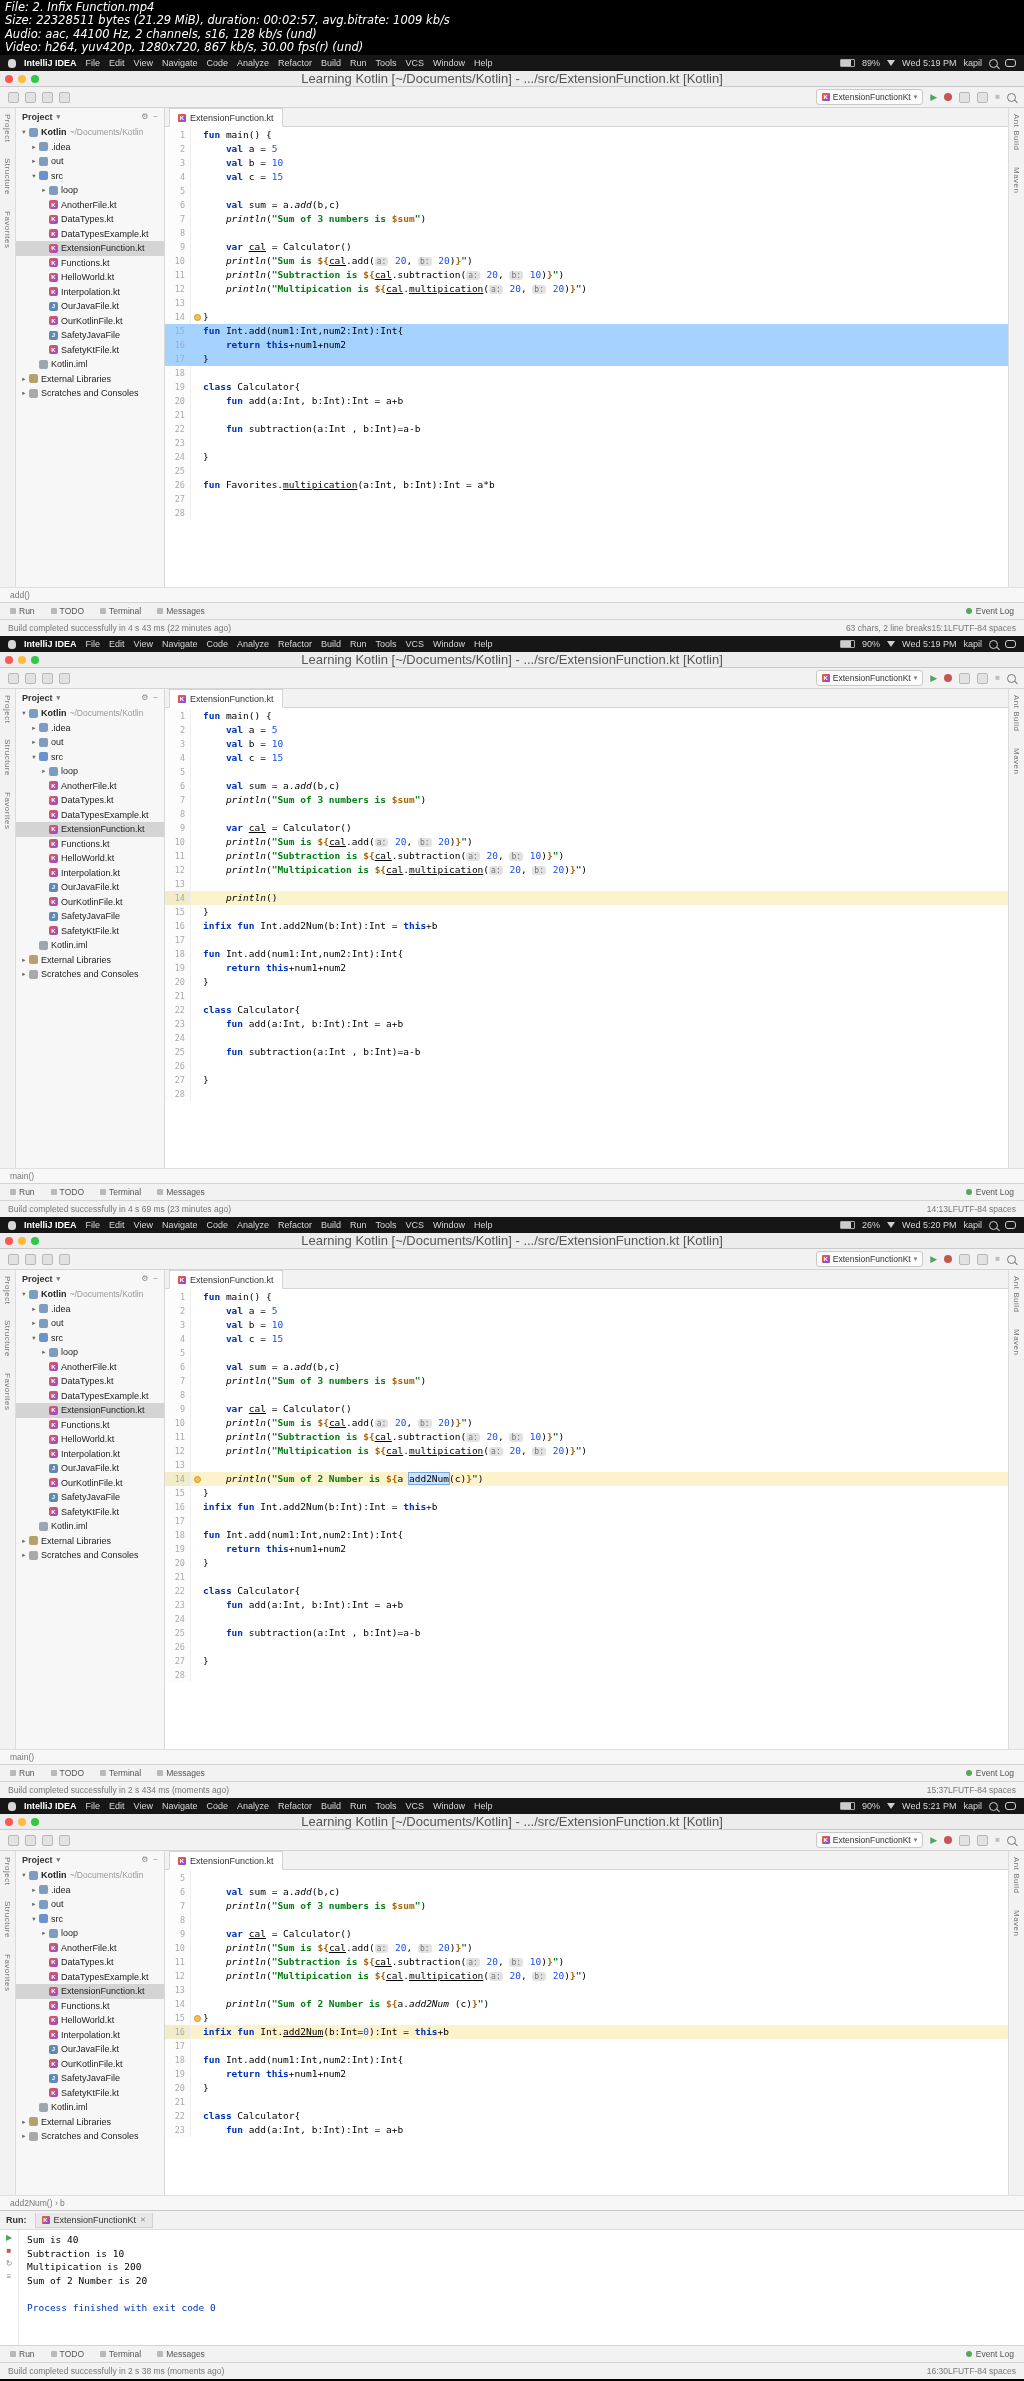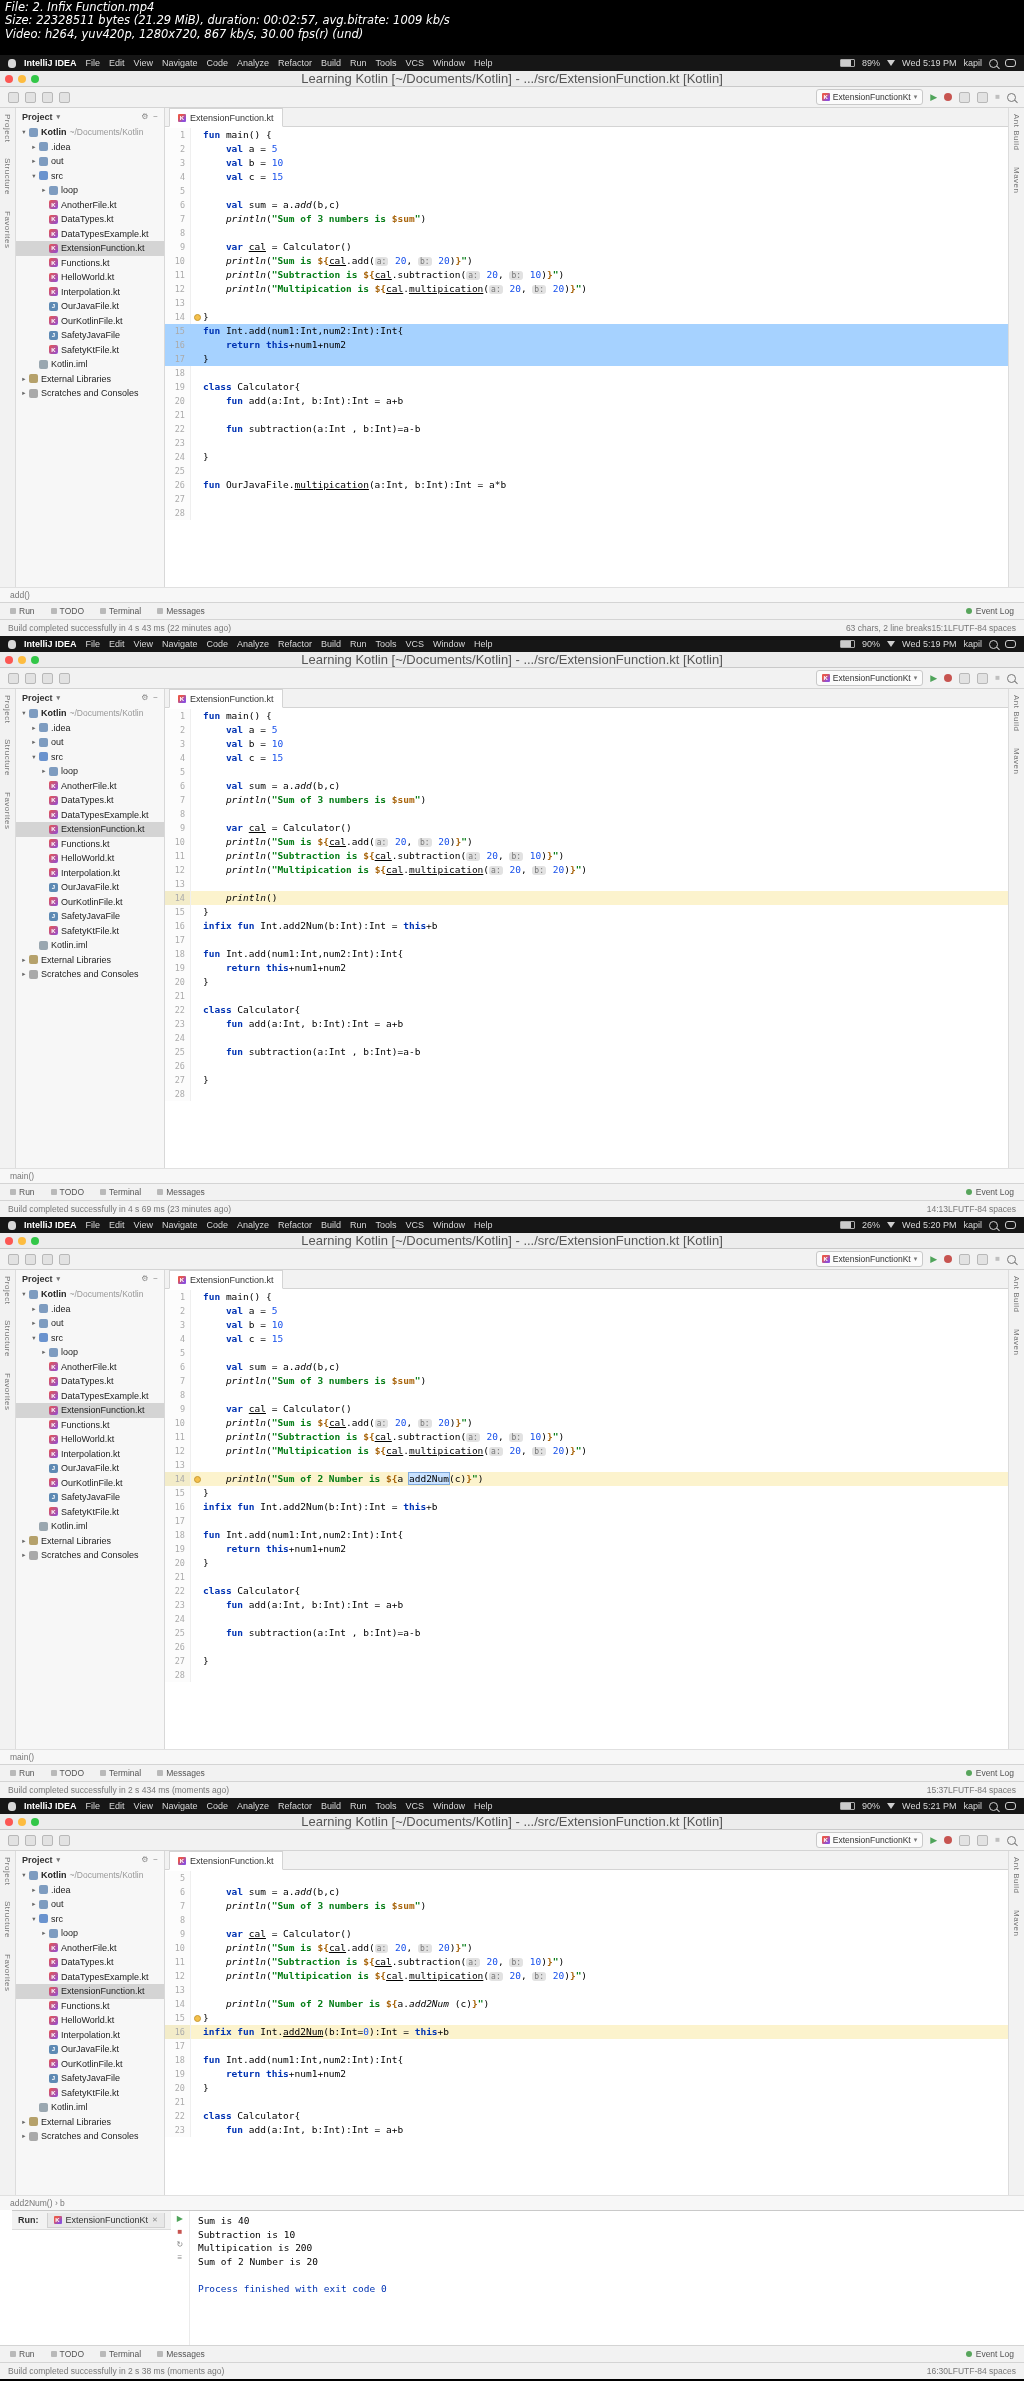--- a/index.html
+++ b/index.html
@@ -96,21 +96,21 @@
   .tk-i{font-style:italic;color:#000;}
   .tk-t{color:#A8650C;font-weight:bold;}
   .tk-u{text-decoration:underline;color:#000;}
   .tk-h{background:#E2E2E2;color:#777;border-radius:3px;padding:0 2px;margin-right:1px;font-size:8px;}
   .tk-x{background:#C9E2FF;box-shadow:0 0 0 1px #7FA9DC;}
   .tk-w{color:#000;}
   
   .breadcrumb{height:14px;flex:none;background:#F7F7F7;border-top:1px solid #E0E0E0;display:flex;
               align-items:center;padding:0 10px;font-size:8.5px;color:#777;}
   
-  .run-panel{height:134px;flex:none;display:flex;flex-direction:row;border-top:1px solid #C9C9C9;background:#fff;margin-left:12px;}
+  .run-panel{height:134px;flex:none;display:flex;flex-direction:column;border-top:1px solid #C9C9C9;background:#fff;}
   .run-header{height:18px;flex:none;background:#F2F2F2;border-bottom:1px solid #DCDCDC;display:flex;
               align-items:center;gap:8px;padding:0 6px;font-size:9px;color:#333;}
   .run-label{font-weight:bold;}
   .run-tab{display:flex;align-items:center;gap:4px;background:#E8E8E8;border:1px solid #D0D0D0;
            border-top:none;padding:0 6px;height:14px;}
   .closex{font-size:7px;color:#888;}
   .run-body{flex:1;display:flex;min-height:0;}
   .run-icons{width:18px;flex:none;border-right:1px solid #EBEBEB;display:flex;flex-direction:column;
              align-items:center;gap:4px;padding-top:3px;font-size:8px;color:#888;}
   .ri.green{color:#4FA45A;}.ri.red{color:#C75450;}
@@ -131,20 +131,21 @@
              align-items:center;padding:0 8px;font-size:8.5px;color:#777;white-space:nowrap;overflow:hidden;}
   .status-right{margin-left:auto;display:flex;}
   .sseg{}
 </style>
 </head>
 <body>
 
 <div class="meta">
   <div>File: 2. Infix Function.mp4</div>
   <div>Size: 22328511 bytes (21.29 MiB), duration: 00:02:57, avg.bitrate: 1009 kb/s</div>
+  <div>Audio: aac, 44100 Hz, 2 channels, s16, 128 kb/s (und)</div>
   <div>Video: h264, yuv420p, 1280x720, 867 kb/s, 30.00 fps(r) (und)</div>
 </div>
 
 <div id="windows">
   <div class="window">
     <div class="macbar">
       <span class="apple"></span>
       <span class="menus">
           <span class="menu-item mb">IntelliJ IDEA</span>
           <span class="menu-item">File</span>
@@ -336,21 +337,21 @@
             <div class="code-line hl-sel"><span class="gut">16</span><span class="bulbcol"></span><span class="ctext"><span class="tk-w">    </span><span class="tk-k">return </span><span class="tk-k">this</span><span class="tk-w">+num1+num2</span></span></div>
             <div class="code-line hl-sel"><span class="gut">17</span><span class="bulbcol"></span><span class="ctext"><span class="tk-w">}</span></span></div>
             <div class="code-line"><span class="gut">18</span><span class="bulbcol"></span><span class="ctext"></span></div>
             <div class="code-line"><span class="gut">19</span><span class="bulbcol"></span><span class="ctext"><span class="tk-k">class </span><span class="tk-w">Calculator{</span></span></div>
             <div class="code-line"><span class="gut">20</span><span class="bulbcol"></span><span class="ctext"><span class="tk-w">    </span><span class="tk-k">fun </span><span class="tk-w">add(a:Int, b:Int):Int = a+b</span></span></div>
             <div class="code-line"><span class="gut">21</span><span class="bulbcol"></span><span class="ctext"></span></div>
             <div class="code-line"><span class="gut">22</span><span class="bulbcol"></span><span class="ctext"><span class="tk-w">    </span><span class="tk-k">fun </span><span class="tk-w">subtraction(a:Int , b:Int)=a-b</span></span></div>
             <div class="code-line"><span class="gut">23</span><span class="bulbcol"></span><span class="ctext"></span></div>
             <div class="code-line"><span class="gut">24</span><span class="bulbcol"></span><span class="ctext"><span class="tk-w">}</span></span></div>
             <div class="code-line"><span class="gut">25</span><span class="bulbcol"></span><span class="ctext"></span></div>
-            <div class="code-line"><span class="gut">26</span><span class="bulbcol"></span><span class="ctext"><span class="tk-k">fun </span><span class="tk-w">OurJavaFile.</span><span class="tk-u">multipication</span><span class="tk-w">(a:Int, b:Int):Int = a*b</span></span></div>
+            <div class="code-line"><span class="gut">26</span><span class="bulbcol"></span><span class="ctext"><span class="tk-k">fun </span><span class="tk-w">Favorites.</span><span class="tk-u">multipication</span><span class="tk-w">(a:Int, b:Int):Int = a*b</span></span></div>
             <div class="code-line"><span class="gut">27</span><span class="bulbcol"></span><span class="ctext"></span></div>
             <div class="code-line"><span class="gut">28</span><span class="bulbcol"></span><span class="ctext"></span></div>
           </div>
       </div>
       <div class="vstrip right">
           <span class="vlabel">Ant Build</span>
           <span class="vlabel">Maven</span>
         </div>
     </div>
     <div class="breadcrumb">

